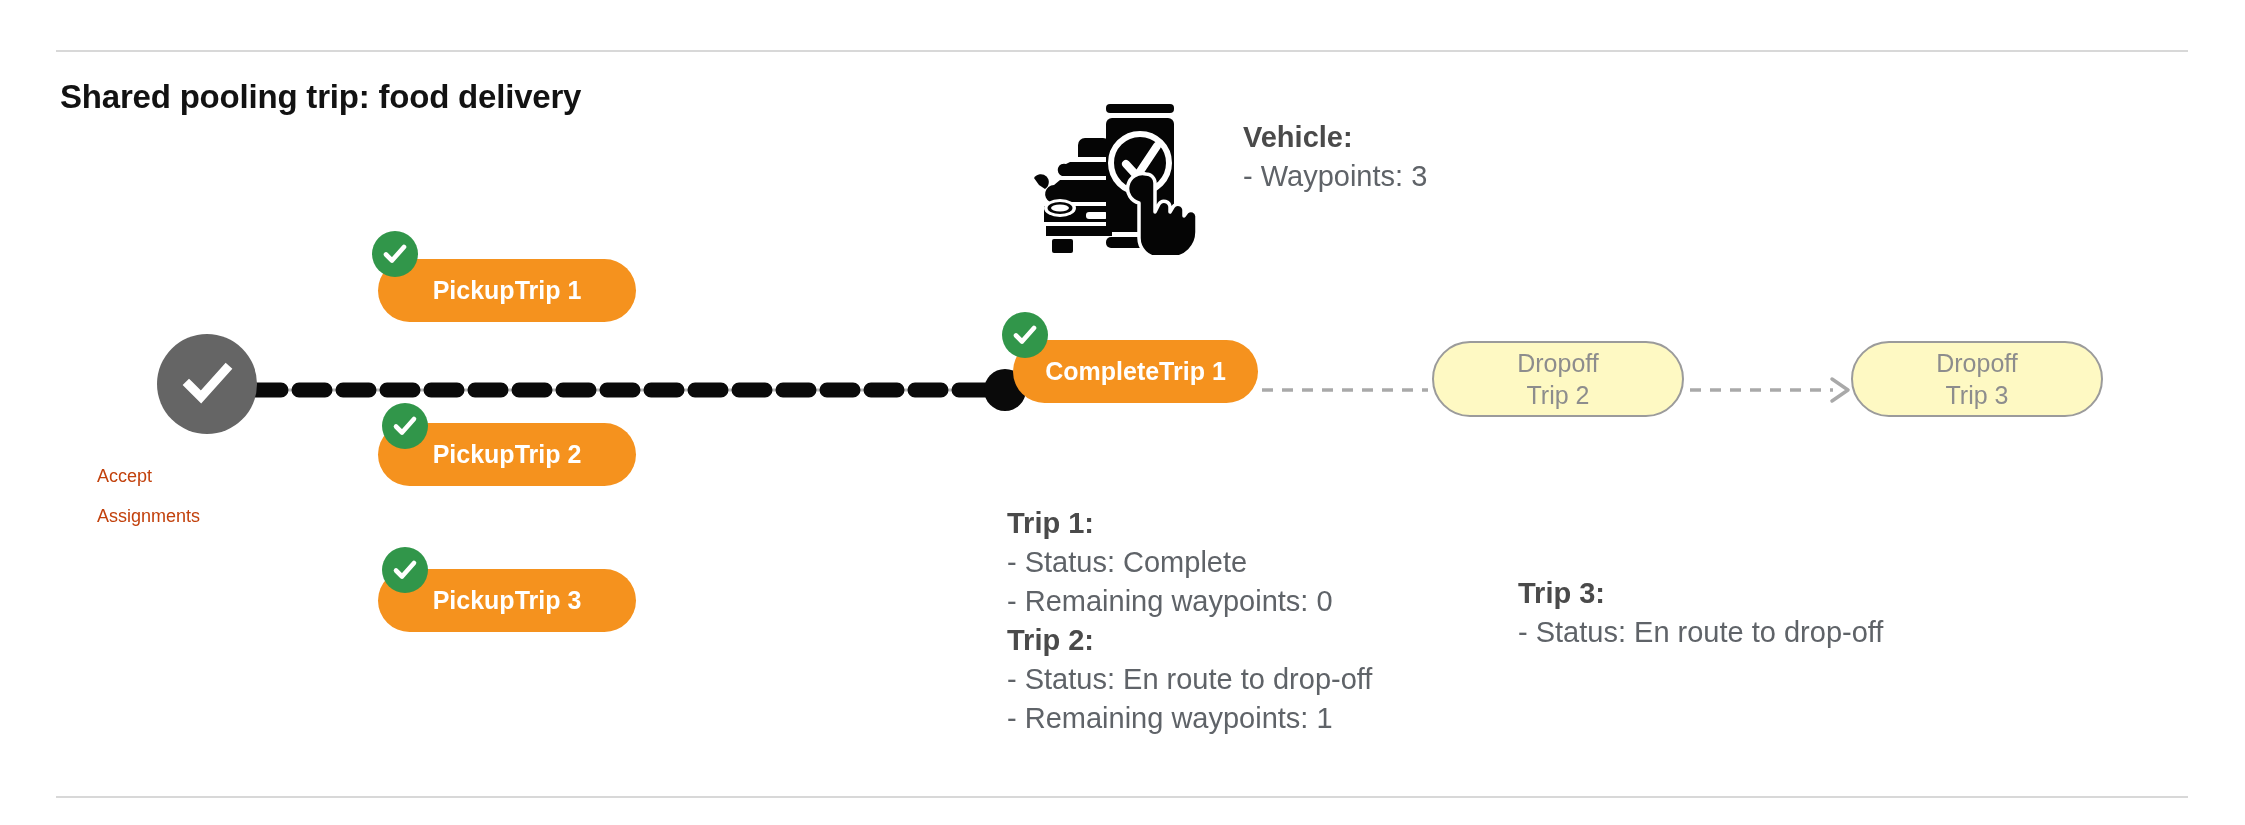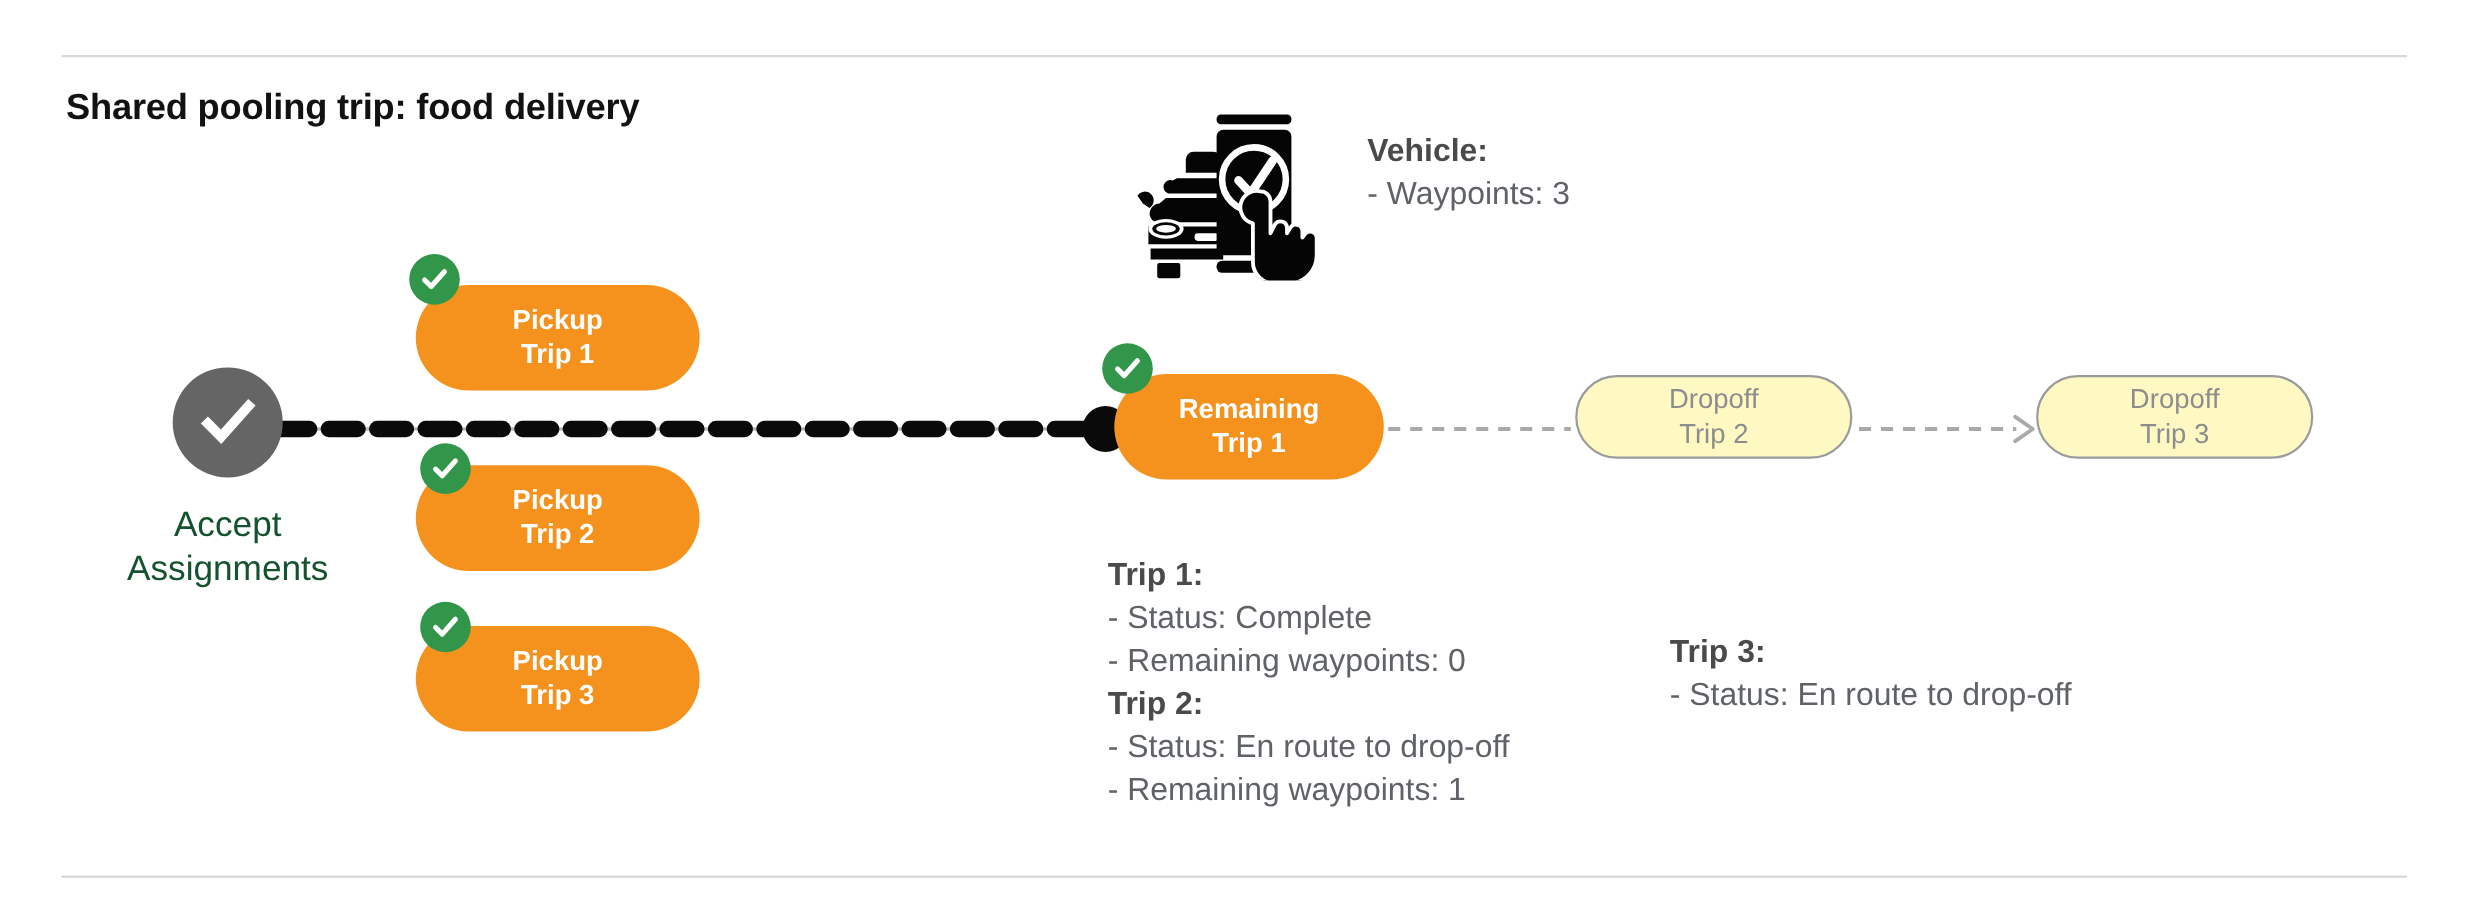--- a/index.html
+++ b/index.html
@@ -69,36 +69,34 @@
     background: #656565;
     display: flex;
     align-items: center;
     justify-content: center;
   }
   #accept-label {
     position: absolute;
     left: 97px;
     top: 444px;
     width: 220px;
-    text-align: center;
-    font-size: 32px;
+    font-size: 18px;
     line-height: 40px;
-    color: #14532d;
+    color: #c2410c;
   }
 
   
   .pill {
     position: absolute;
     width: 258px;
-    height: 96px;
+    height: 63px;
     border-radius: 999px;
     background: #f5921e;
     color: #ffffff;
     display: flex;
-    flex-direction: column;
     align-items: center;
     justify-content: center;
     font-size: 25px;
     font-weight: bold;
     line-height: 31px;
     z-index: 3;
   }
   .pill .l1, .pill .l2 { display: block; }
 
   .pill.p1 { left: 378px; top: 247px; }
@@ -231,21 +229,21 @@
     <span class="l1">Pickup</span>
     <span class="l2">Trip 3</span>
   </div>
 
   <div class="badge bc">
     <svg width="30" height="30" viewBox="0 0 30 30">
       <path d="M6 15.5 L12 21.5 L24 8" fill="none" stroke="#ffffff" stroke-width="4.6" stroke-linecap="round" stroke-linejoin="round"></path>
     </svg>
   </div>
   <div class="pill complete">
-    <span class="l1">Remaining</span>
+    <span class="l1">Complete</span>
     <span class="l2">Trip 1</span>
   </div>
 
   <div class="ghost-pill d2">
     <span class="l1">Dropoff</span>
     <span class="l2">Trip 2</span>
   </div>
 
   <div class="ghost-pill d3">
     <span class="l1">Dropoff</span>

